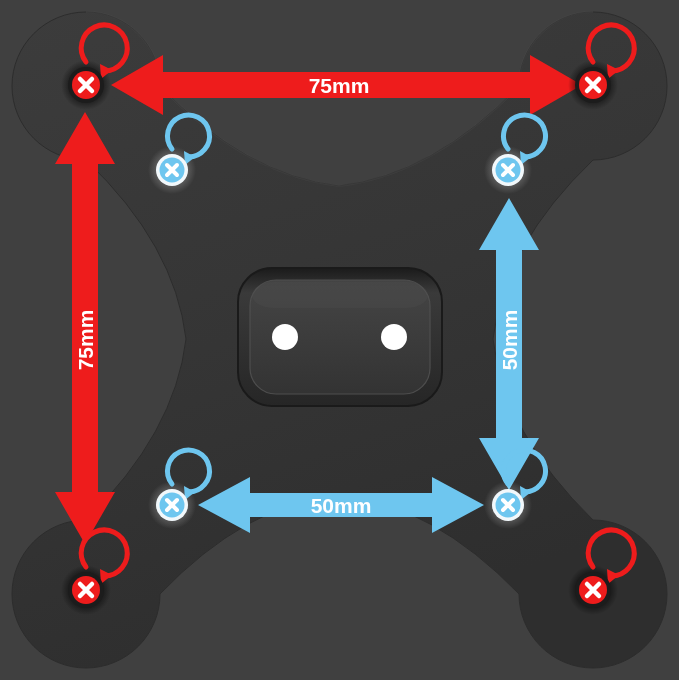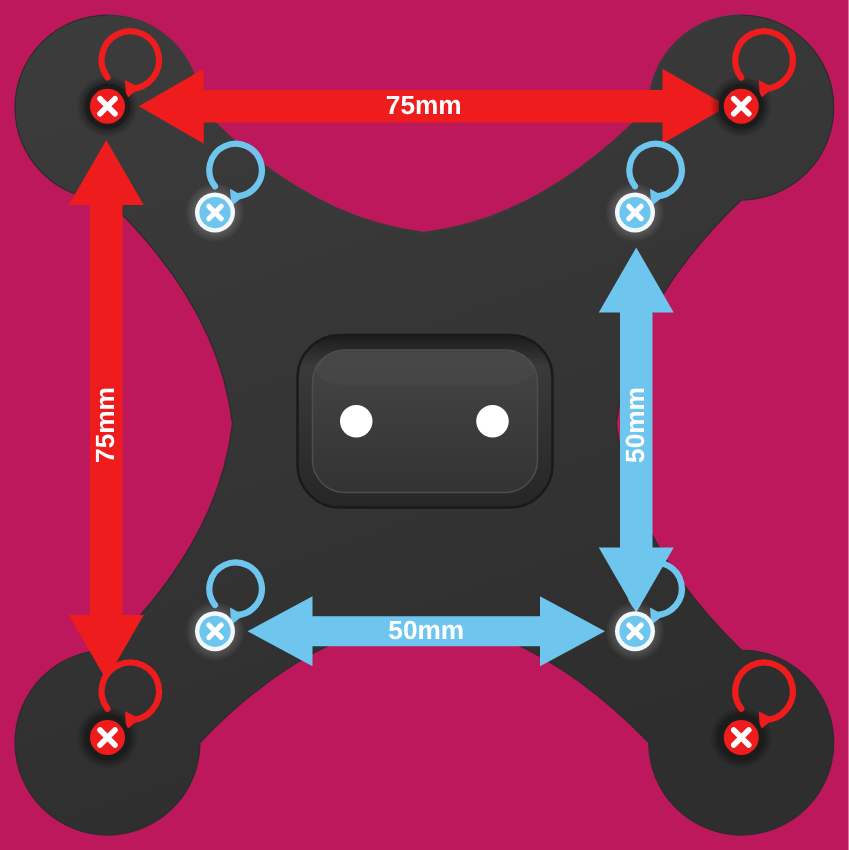--- a/index.html
+++ b/index.html
@@ -8,21 +8,21 @@
     padding: 0;
     background: #ffffff;
   }
   body {
     font-family: "Liberation Sans", sans-serif;
   }
   #stage {
     position: relative;
     width: 679px;
     height: 680px;
-    background: #be185d;
+    background: #404040;
     overflow: hidden;
   }
   #stage svg.layer {
     position: absolute;
     top: 0;
     left: 0;
     width: 679px;
     height: 680px;
   }
   .dim-label {

